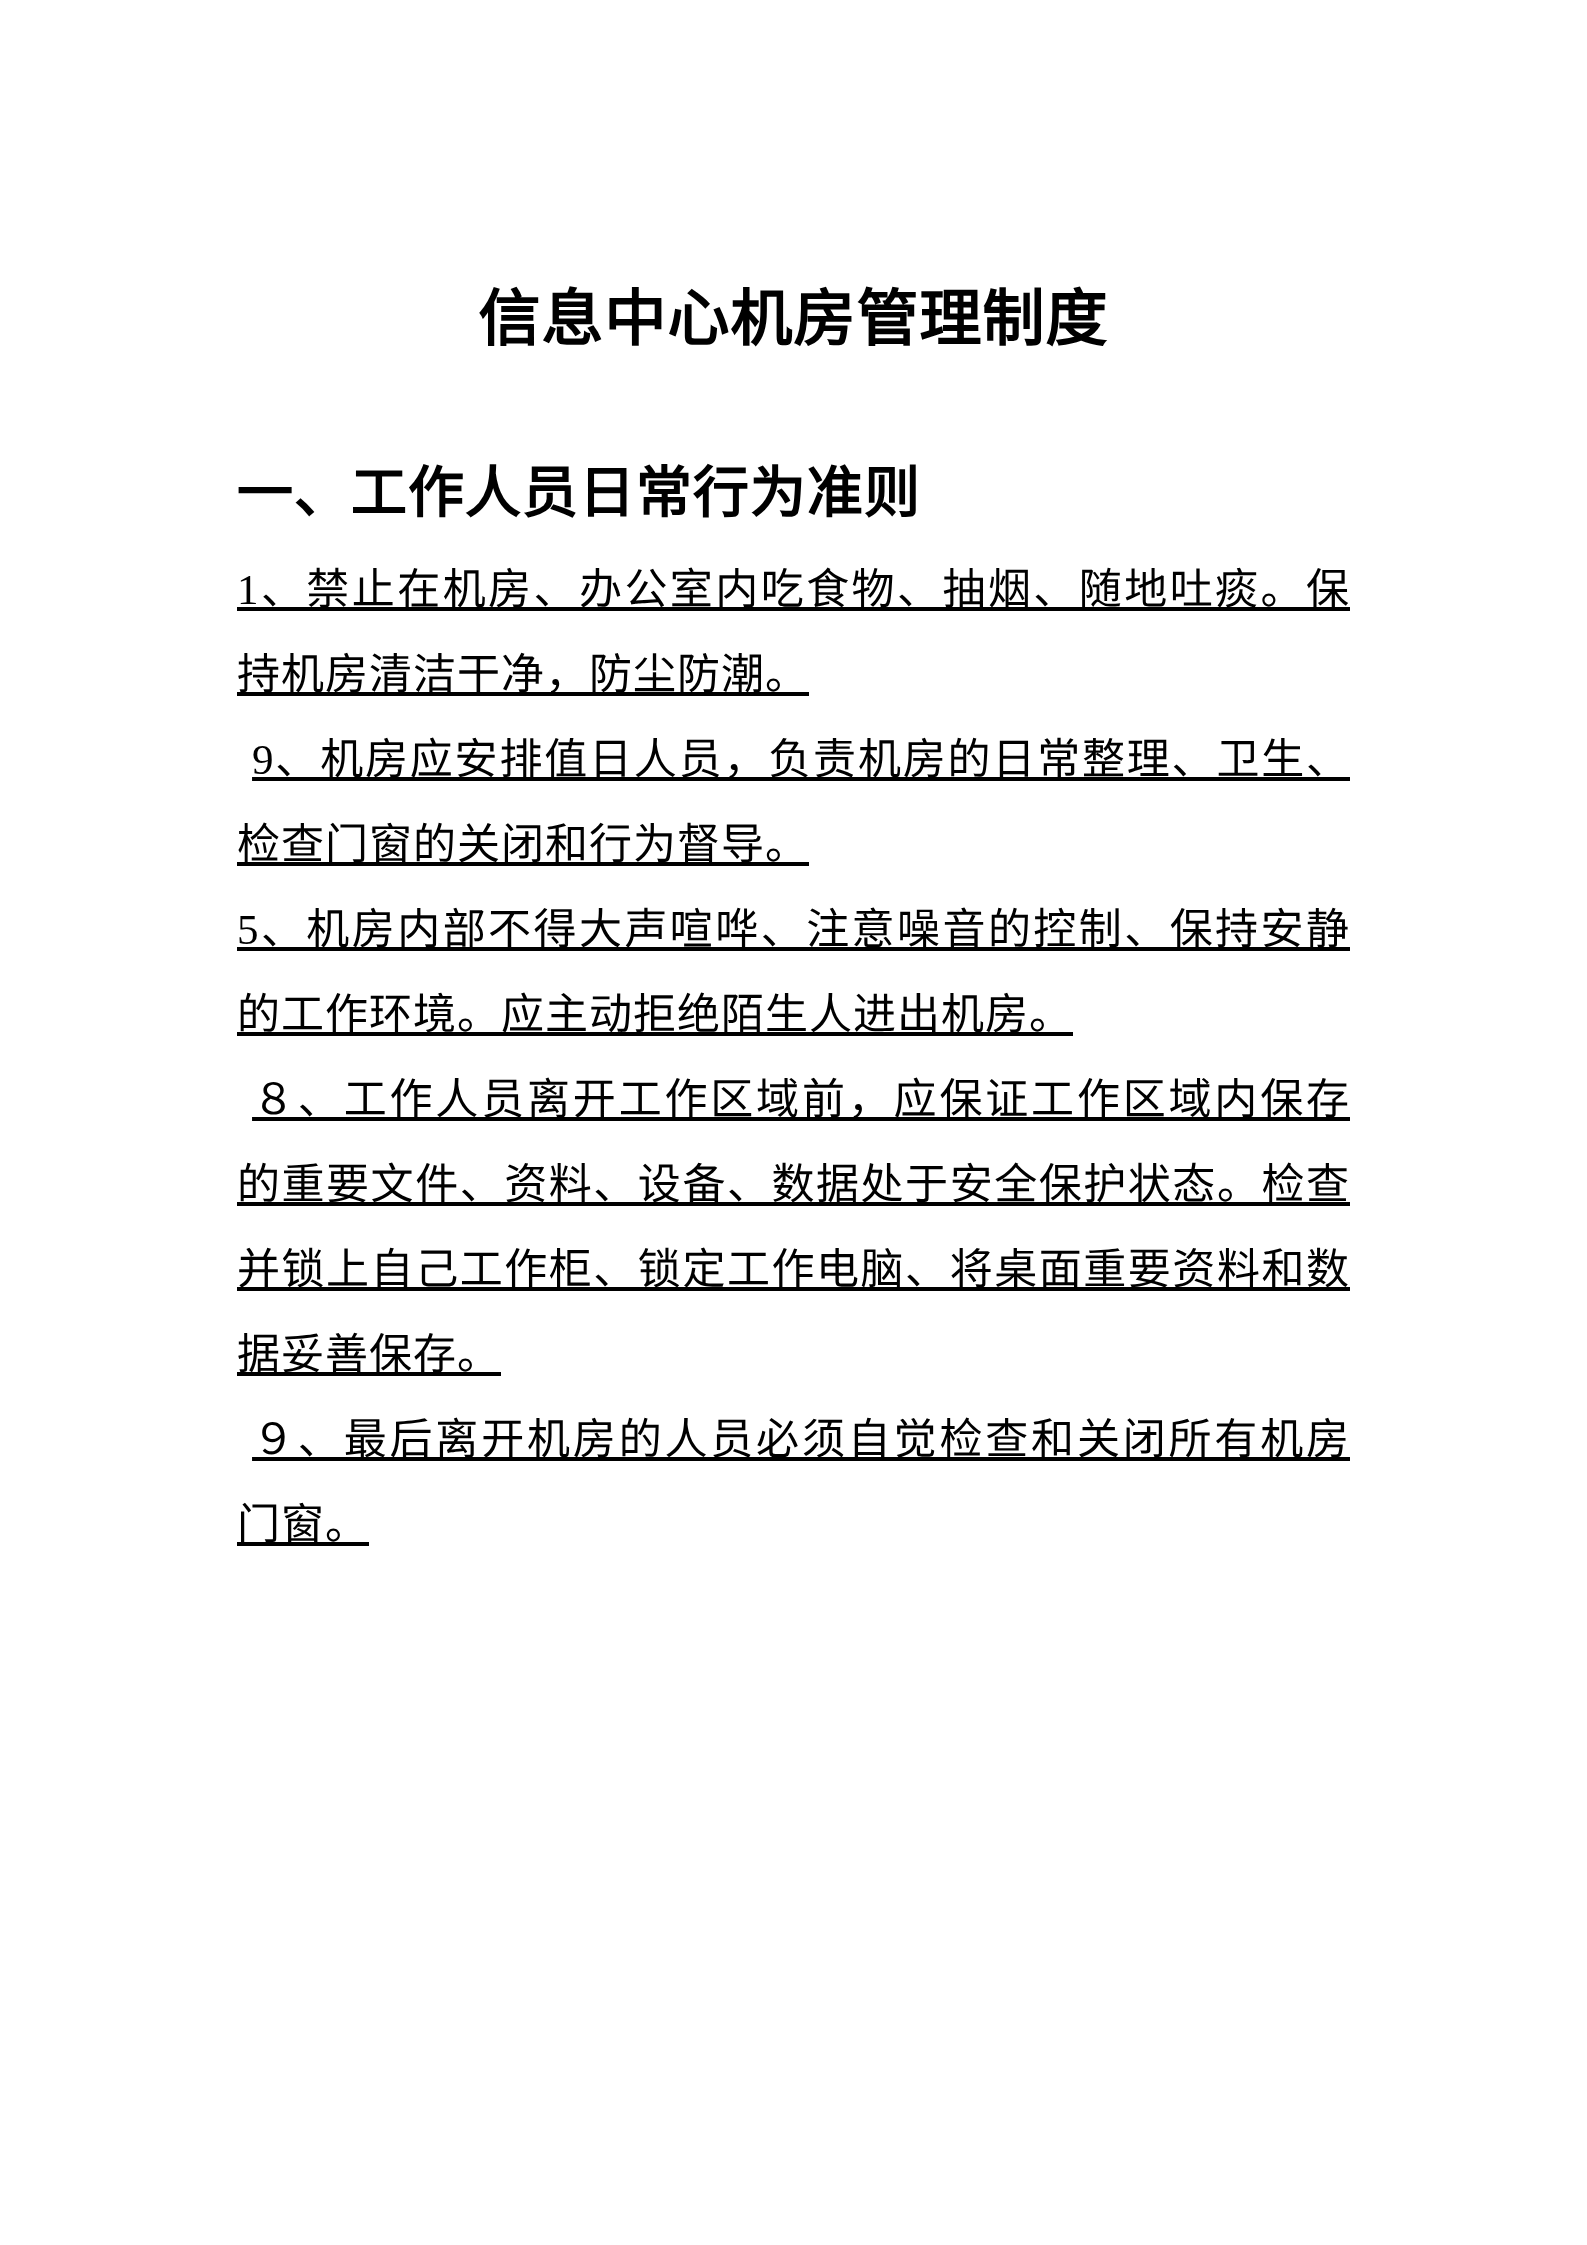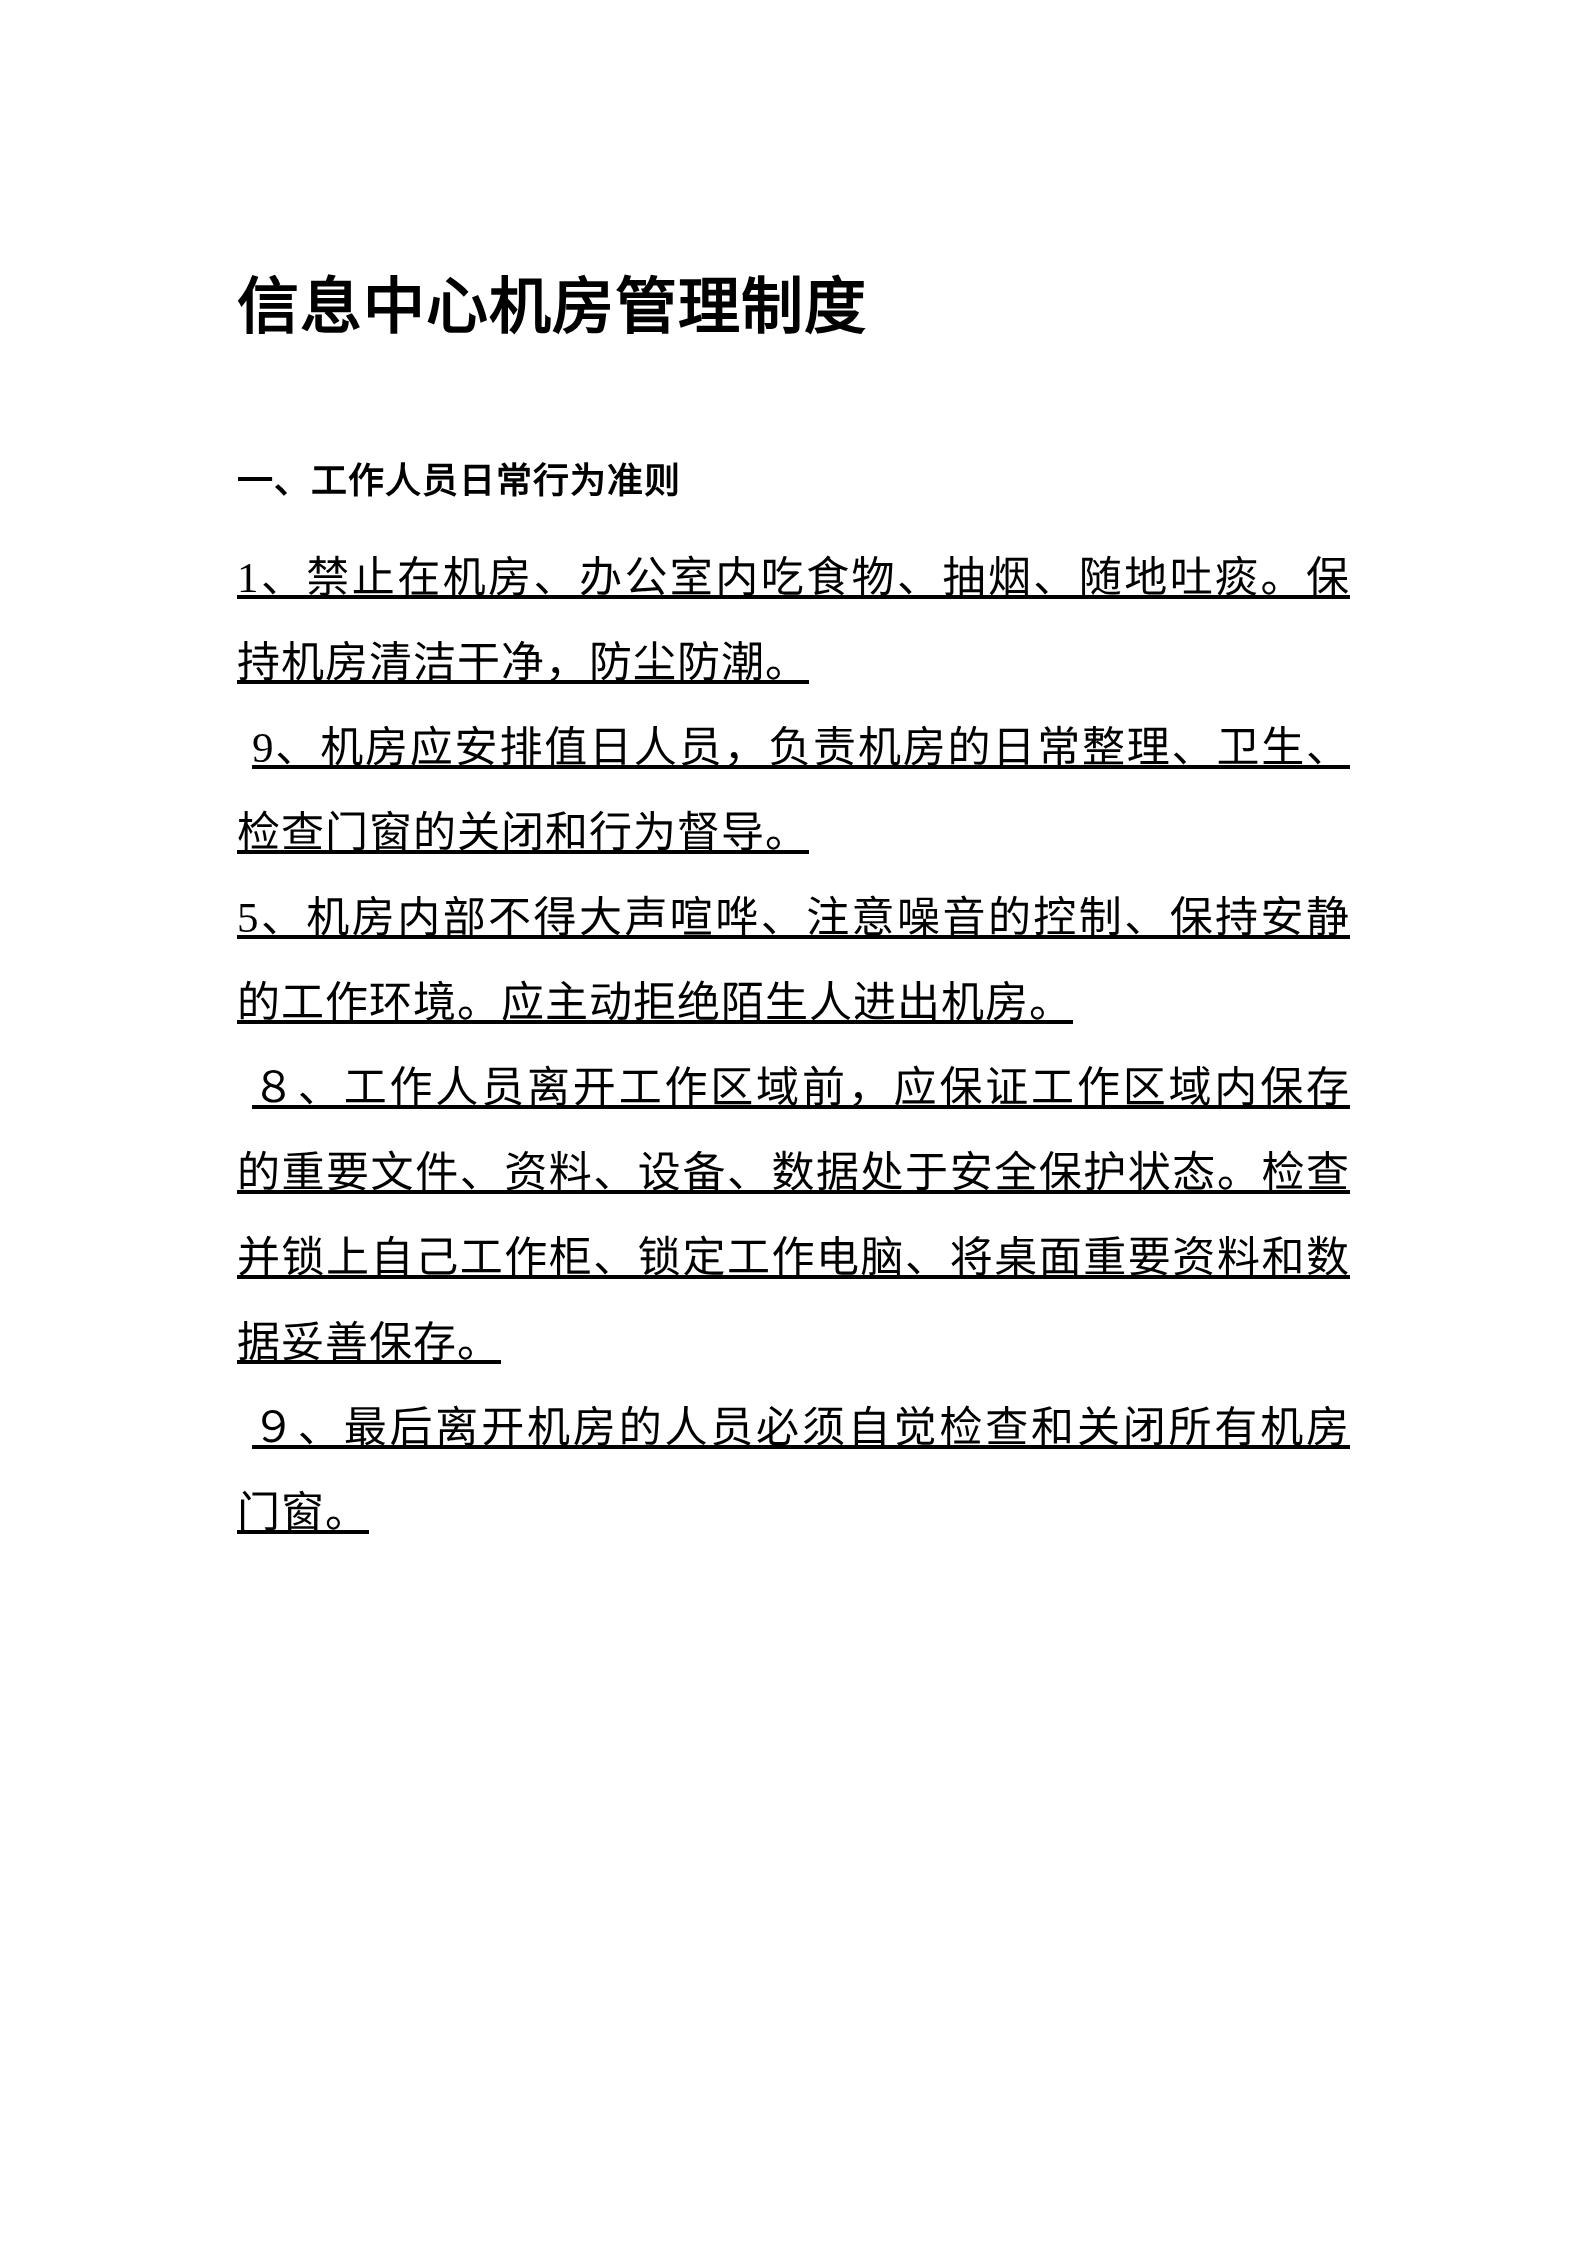--- a/index.html
+++ b/index.html
@@ -15,27 +15,28 @@
     background: #ffffff;
     color: #000000;
     box-sizing: border-box;
     padding: 270px 237px 120px 237px;
   }
   .doc-title {
     font-family: "Liberation Serif", "DejaVu Serif", serif;
     font-weight: bold;
     font-size: 62px;
     line-height: 75px;
-    margin: 0;
+    text-align: center;
+    margin: 12px;
     letter-spacing: 1px;
   }
   .section-heading {
     font-family: "Liberation Sans", "DejaVu Sans", sans-serif;
     font-weight: bold;
-    font-size: 36px;
+    font-size: 56px;
     line-height: 52px;
     margin: 110px 0 0 0;
     letter-spacing: 1px;
   }
   .body-text {
     margin-top: 28px;
     text-decoration: underline;
   }
   .body-text p {
     font-family: "Liberation Serif", "DejaVu Serif", serif;

